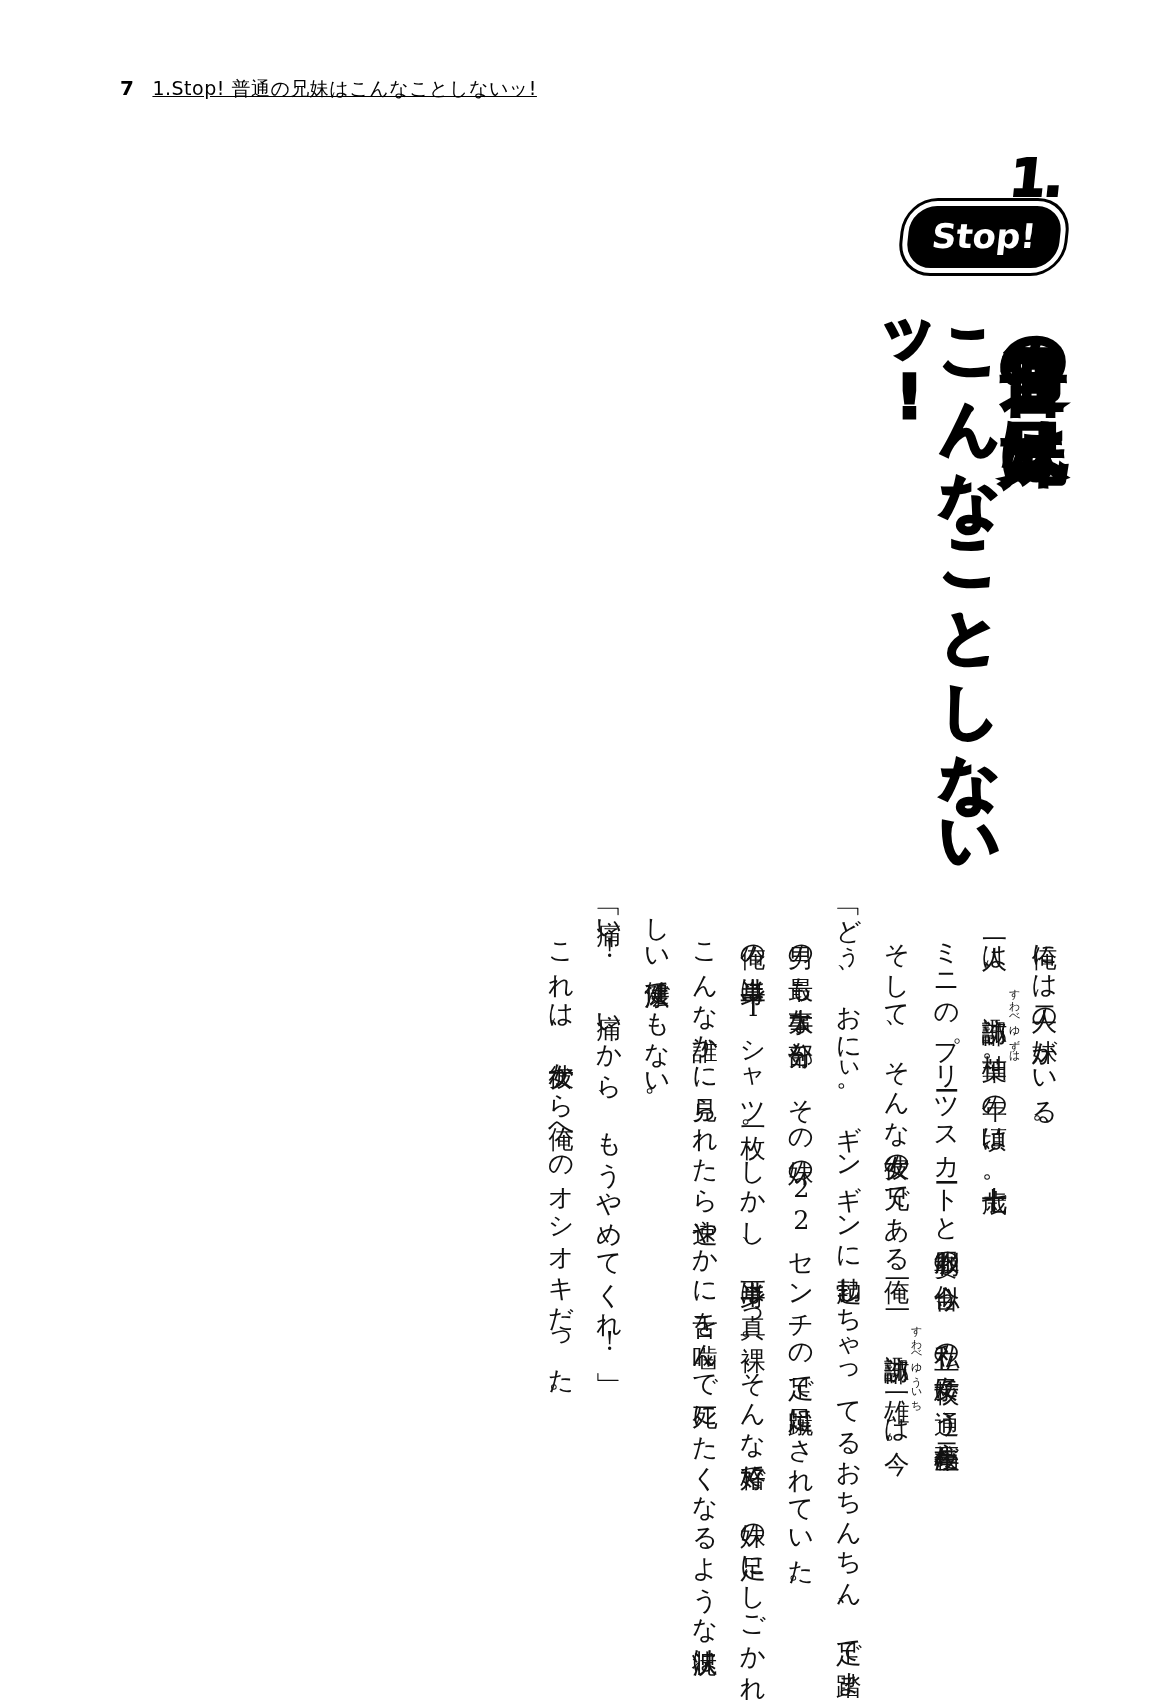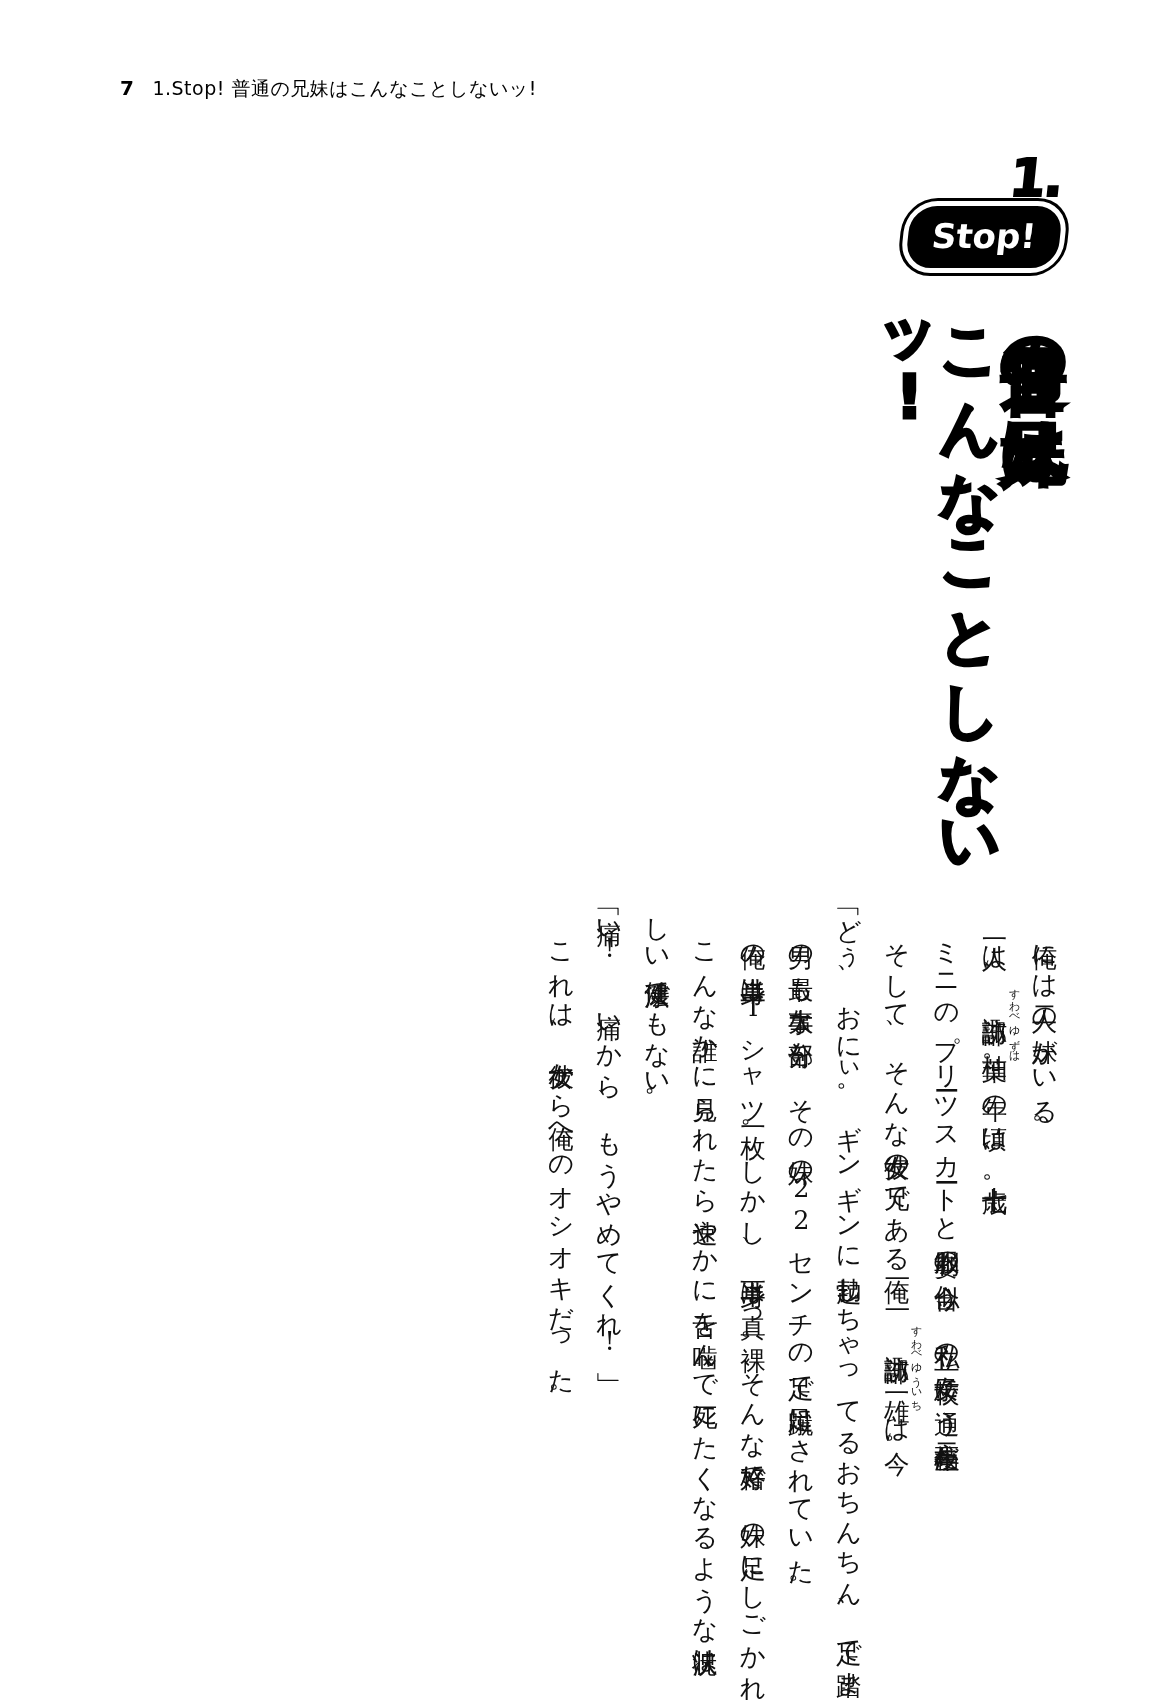--- a/index.html
+++ b/index.html
@@ -28,20 +28,21 @@
     font-size: 19px;
     letter-spacing: 0.5px;
     color: #000;
   }
   #running-head .page-no {
     font-weight: 700;
     font-size: 20px;
   }
   #running-head .head-text {
     font-size: 19px;
+    text-decoration: underline;
   }
 
   
   #page-body {
     position: absolute;
     left: 100px;
     top: 140px;
     width: 968px;
     height: 1420px;
     writing-mode: vertical-rl;

